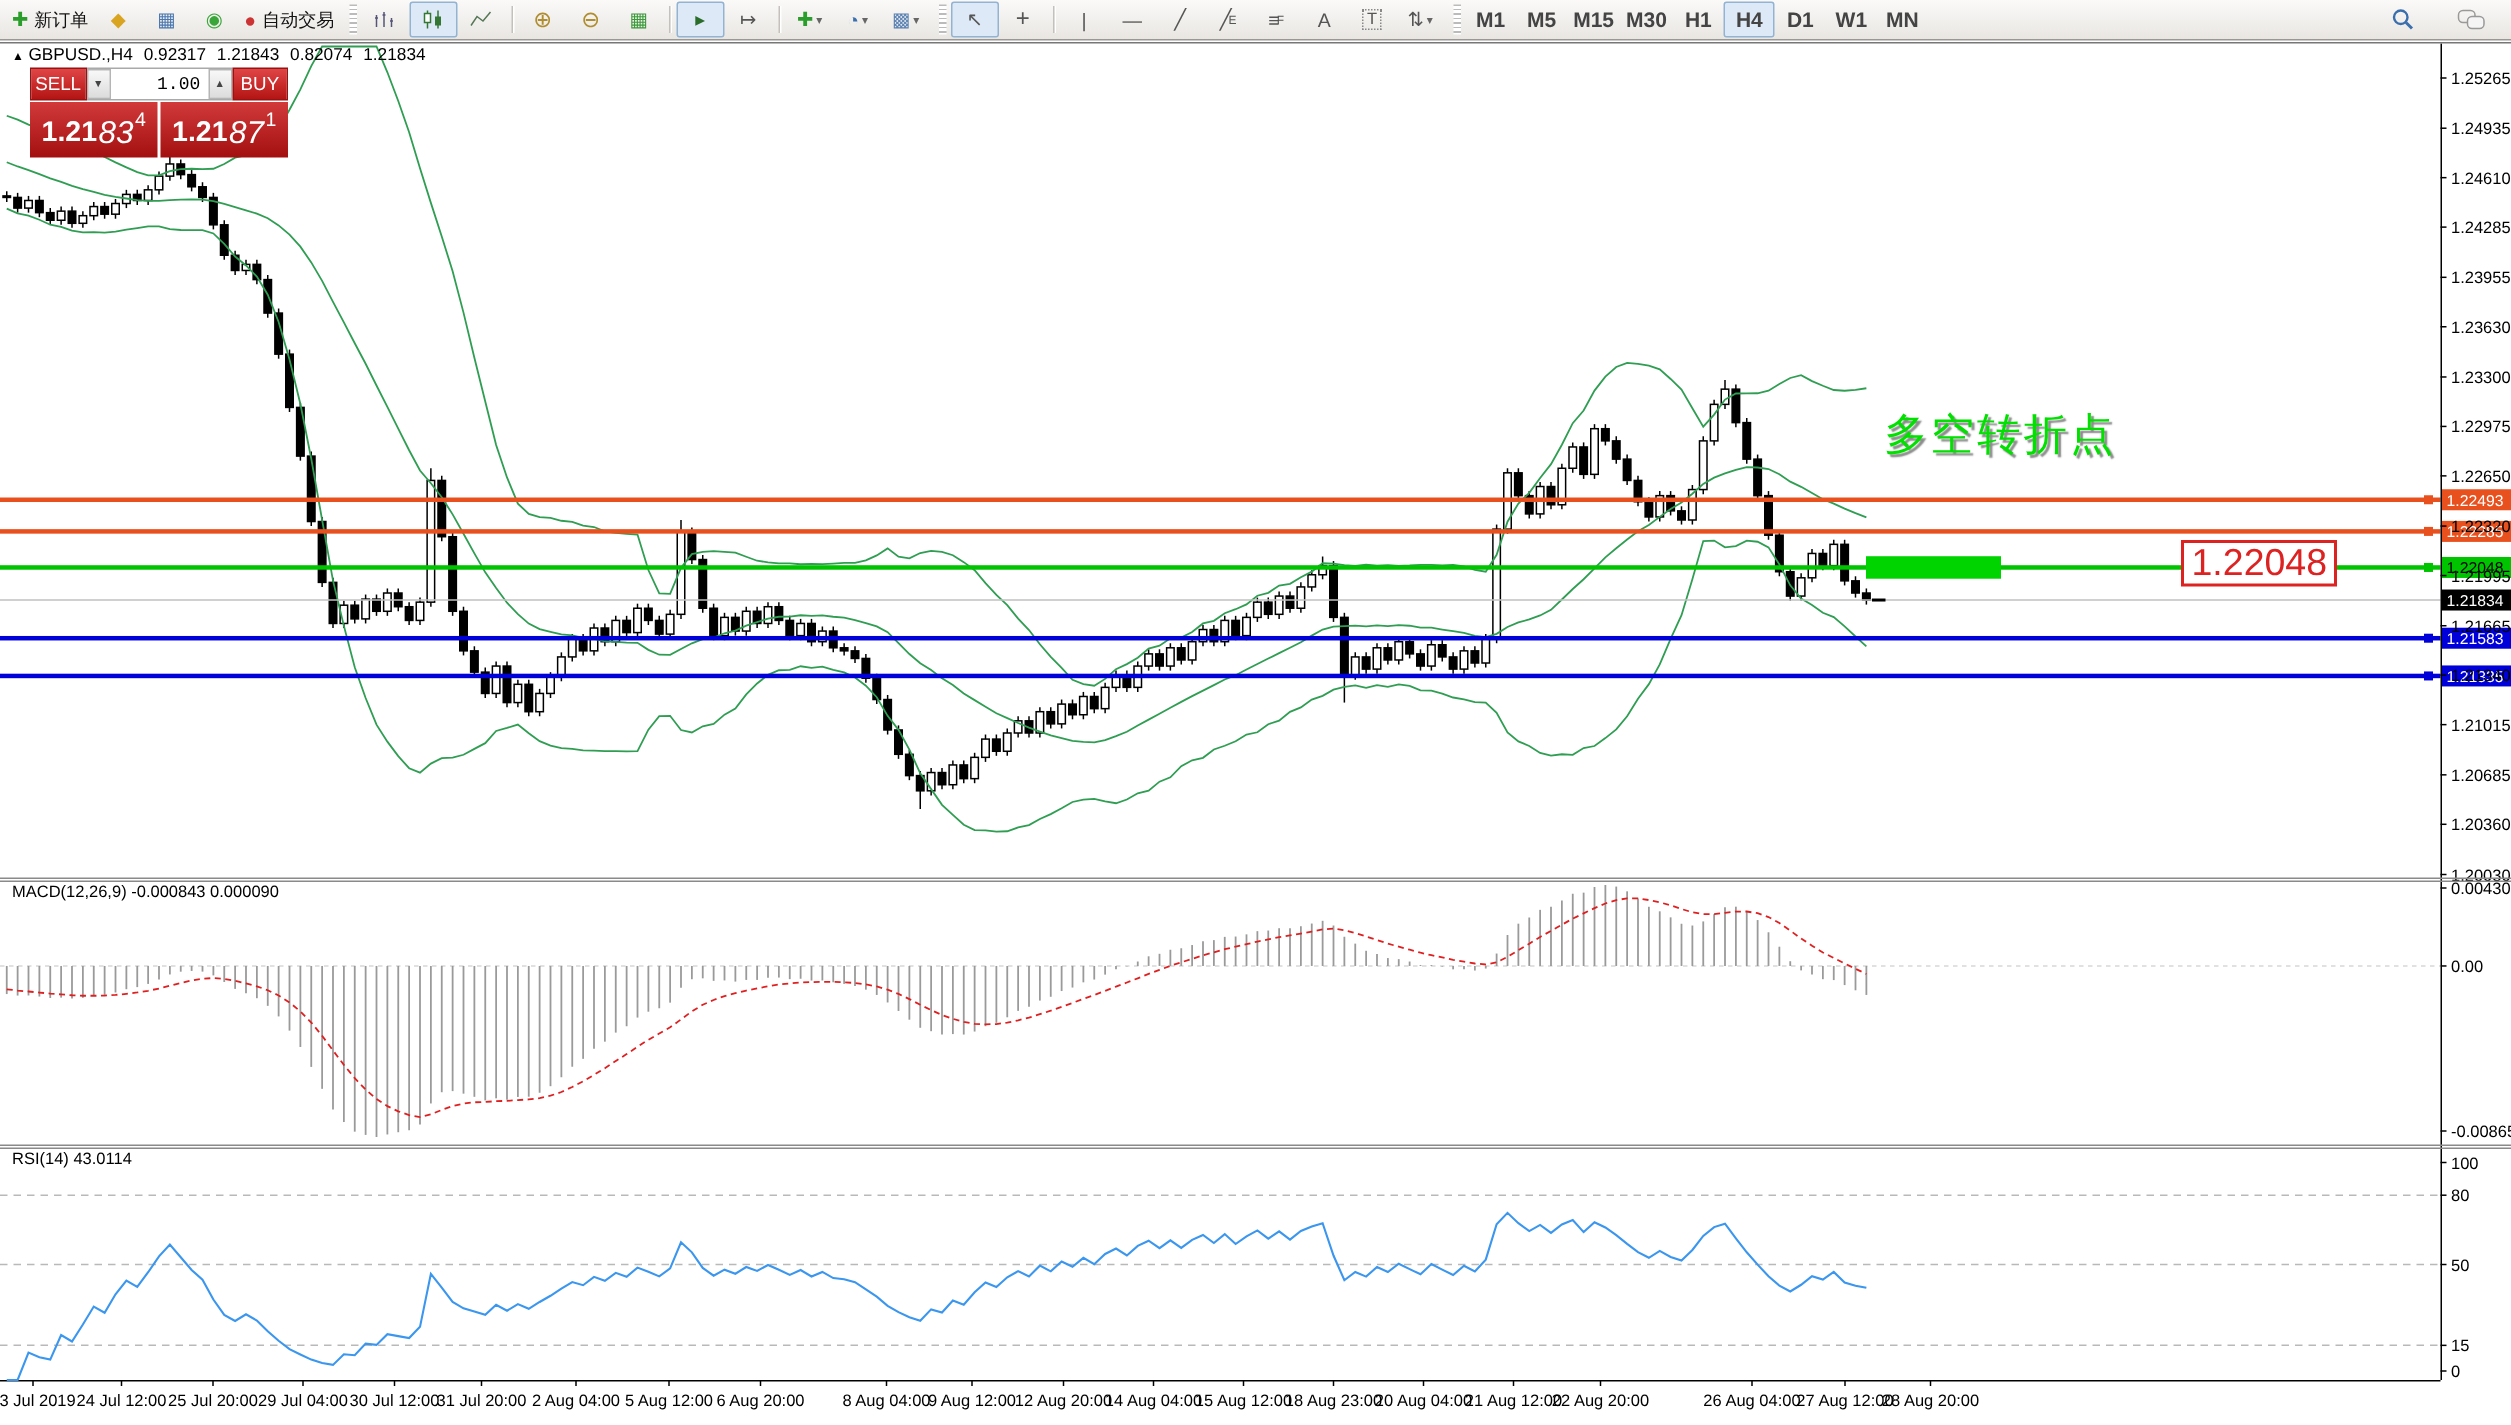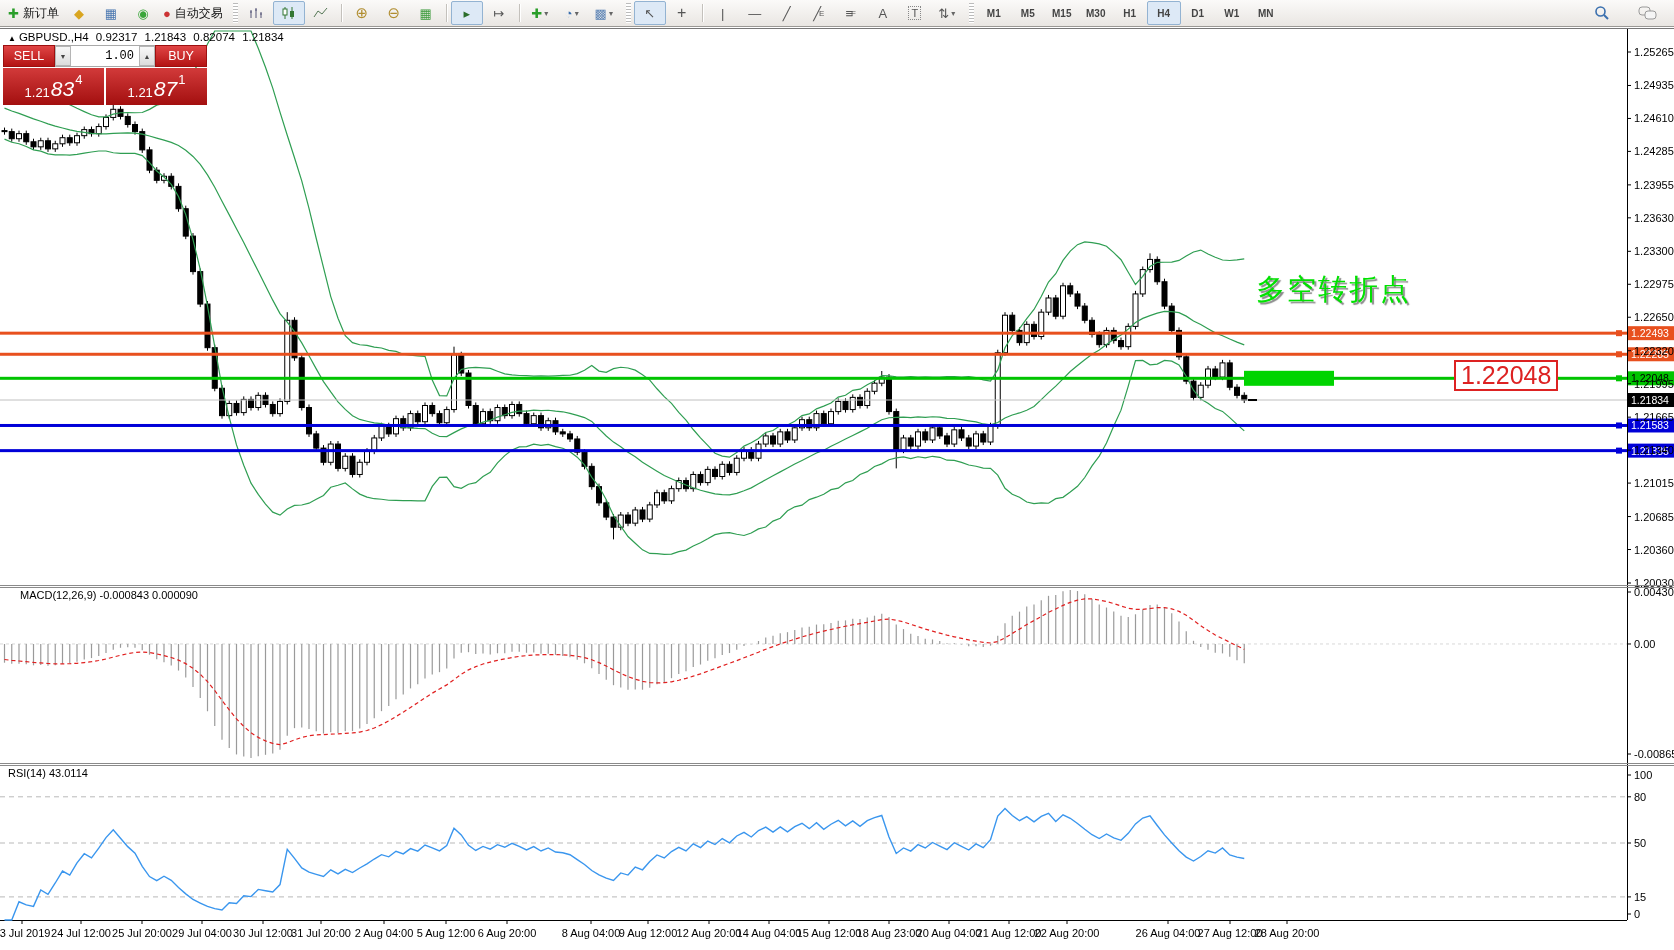--- a/index.html
+++ b/index.html
@@ -9,48 +9,48 @@
     background:linear-gradient(#fbfaf9,#e9e6e2);border-bottom:1px solid #9a9894;
     display:flex;align-items:center;padding-left:4px;box-sizing:border-box;z-index:10;}
   .tbtn{height:22px;min-width:24px;display:flex;align-items:center;justify-content:center;
     border:1px solid transparent;border-radius:2px;padding:0 3px;font-size:13px;color:#555;cursor:default;}
   .tbtn.pressed{background:#dde9f6;border-color:#93b3d2;}
   .tbtn .lbl{font-size:12px;color:#111;margin-left:4px;}
   .tbtn sub{font-size:8px;margin-left:-2px;}
   .caret{font-size:8px;color:#666;margin-left:2px;}
   .vsep{width:1px;height:18px;background:#c4c1bc;margin:0 4px;box-shadow:1px 0 0 #fff;}
   .grip{width:5px;height:20px;margin:0 3px 0 6px;background:repeating-linear-gradient(#bbb 0 1px,#fff 1px 3px);}
-  .tf{font-size:10px;font-weight:bold;color:#444;min-width:26px;}
+  .tf{font-size:14px;font-weight:bold;color:#444;min-width:26px;}
   .tbar-right{margin-left:auto;display:flex;align-items:center;margin-right:10px;}
   .icon-svg{display:block;}
   
   .overlay{position:absolute;z-index:5;}
   .quote{left:8px;top:31px;font-size:11.5px;color:#000;white-space:nowrap;}
   .quote .tri{font-size:8px;margin-right:3px;}
   .quote span{margin-right:4px;}
   
-  .ocp{left:3px;top:45px;width:204px;}
+  .ocp{left:20px;top:45px;width:172px;}
   .ocp-row1{display:flex;height:22px;}
   .btn-red{background:linear-gradient(#e04545,#b41414);color:#fff;font-size:12.5px;
     display:flex;align-items:center;justify-content:center;border:1px solid #9c1010;box-sizing:border-box;}
   .ocp-sell,.ocp-buy{width:52px;}
   .stepper{flex:1;display:flex;border:1px solid #a9a9a9;border-left:none;border-right:none;box-sizing:border-box;background:#fff;}
   .stp-btn{width:16px;background:linear-gradient(#f8f8f8,#dcdcdc);border:1px solid #b5b5b5;
     font-size:7px;color:#444;display:flex;align-items:center;justify-content:center;box-sizing:border-box;}
   .stepper input{flex:1;border:none;outline:none;text-align:right;font-size:12px;padding:0 5px 0 0;width:60px;font-family:Liberation Mono, monospace;}
   .ocp-row2{display:flex;margin-top:1px;height:37px;}
   .price-box{width:101px;background:linear-gradient(#d23a3a,#a30f0f);color:#fff;display:flex;
     align-items:flex-end;justify-content:center;padding-bottom:2px;box-sizing:border-box;}
   .price-box + .price-box{margin-left:2px;}
-  .pb-small{font-size:13px;margin:0 1px 3px 0;}
+  .pb-small{font-size:19px;margin:0 1px 3px 0;font-weight:bold;}
   .pb-big{font-size:21px;line-height:28px;font-style:italic;}
   .pb-sup{font-size:13px;margin:0 0 16px 1px;}
   
   .pane-label{font-size:11px;color:#000;white-space:nowrap;}
-  .macd-label{left:20px;top:589px;}
+  .macd-label{left:8px;top:589px;}
   .rsi-label{left:8px;top:767px;}
   
   .cn-note{left:1256px;top:270px;font-size:29px;font-weight:normal;color:#00e100;
     text-shadow:2px 2px 1px #8a8a8a;letter-spacing:2px;white-space:nowrap;}
   .callout{left:1454px;top:360px;border:2px solid #dd2222;background:#fff;color:#dd2222;
     font-size:25px;line-height:27px;padding:0 5px;white-space:nowrap;}
   svg text{font-family:"Liberation Sans","DejaVu Sans",sans-serif;}
 </style>
 </head>
 <body>

